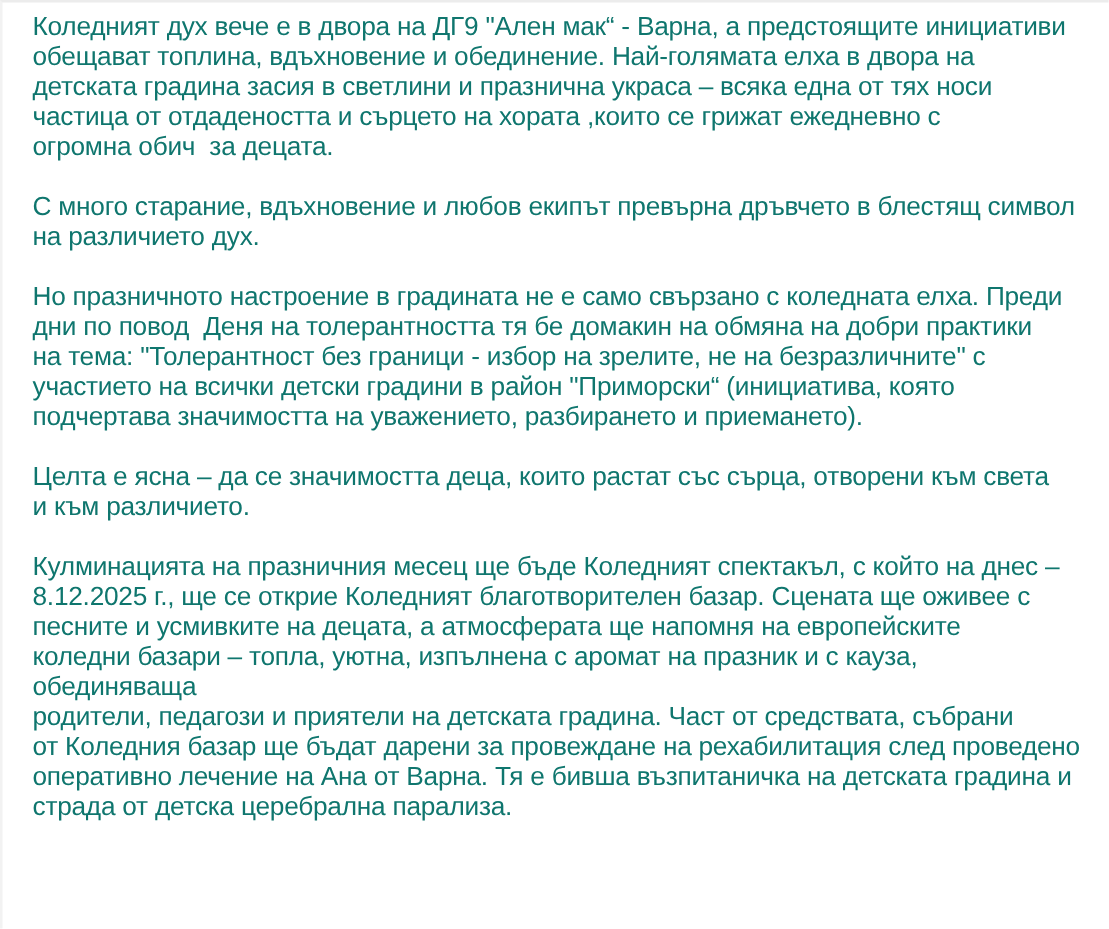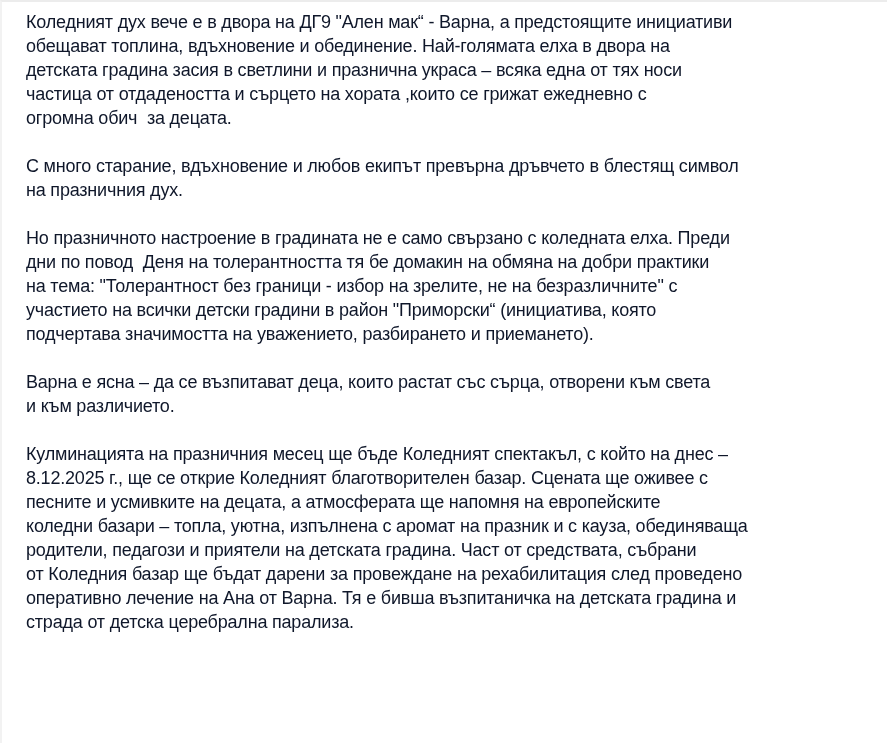--- a/index.html
+++ b/index.html
@@ -17,46 +17,46 @@
     box-sizing: border-box;
     width: 887px;
     height: 743px;
     padding: 8px 22px 0 24px;
     border-top: 2px solid #ececec;
     border-left: 2px solid #f2f2f2;
     background: #ffffff;
   }
   .article-body p {
     margin: 0 0 24px 0;
-    font-size: 18px;
+    font-size: 21px;
     line-height: 24px;
     letter-spacing: -0.2px;
-    color: #0f172a;
+    color: #0f766e;
     white-space: pre-wrap;   
     font-weight: 400;
   }
 </style>
 </head>
 <body>
 
 <div class="page">
   <div class="article-body">
     <p>Коледният дух вече е в двора на ДГ9 "Ален мак“ - Варна, а предстоящите инициативи
 обещават топлина, вдъхновение и обединение. Най-голямата елха в двора на
 детската градина засия в светлини и празнична украса – всяка една от тях носи
 частица от отдадеността и сърцето на хората ,които се грижат ежедневно с
 огромна обич  за децата.</p>
     <p>С много старание, вдъхновение и любов екипът превърна дръвчето в блестящ символ
-на празничния дух.</p>
+на различието дух.</p>
     <p>Но празничното настроение в градината не е само свързано с коледната елха. Преди
 дни по повод  Деня на толерантността тя бе домакин на обмяна на добри практики
 на тема: "Толерантност без граници - избор на зрелите, не на безразличните" с
 участието на всички детски градини в район "Приморски“ (инициатива, която
 подчертава значимостта на уважението, разбирането и приемането).</p>
-    <p>Варна е ясна – да се възпитават деца, които растат със сърца, отворени към света
+    <p>Целта е ясна – да се значимостта деца, които растат със сърца, отворени към света
 и към различието.</p>
     <p>Кулминацията на празничния месец ще бъде Коледният спектакъл, с който на днес –
 8.12.2025 г., ще се открие Коледният благотворителен базар. Сцената ще оживее с
 песните и усмивките на децата, а атмосферата ще напомня на европейските
 коледни базари – топла, уютна, изпълнена с аромат на празник и с кауза, обединяваща
 родители, педагози и приятели на детската градина. Част от средствата, събрани
 от Коледния базар ще бъдат дарени за провеждане на рехабилитация след проведено
 оперативно лечение на Ана от Варна. Тя е бивша възпитаничка на детската градина и
 страда от детска церебрална парализа.</p>
   </div>

